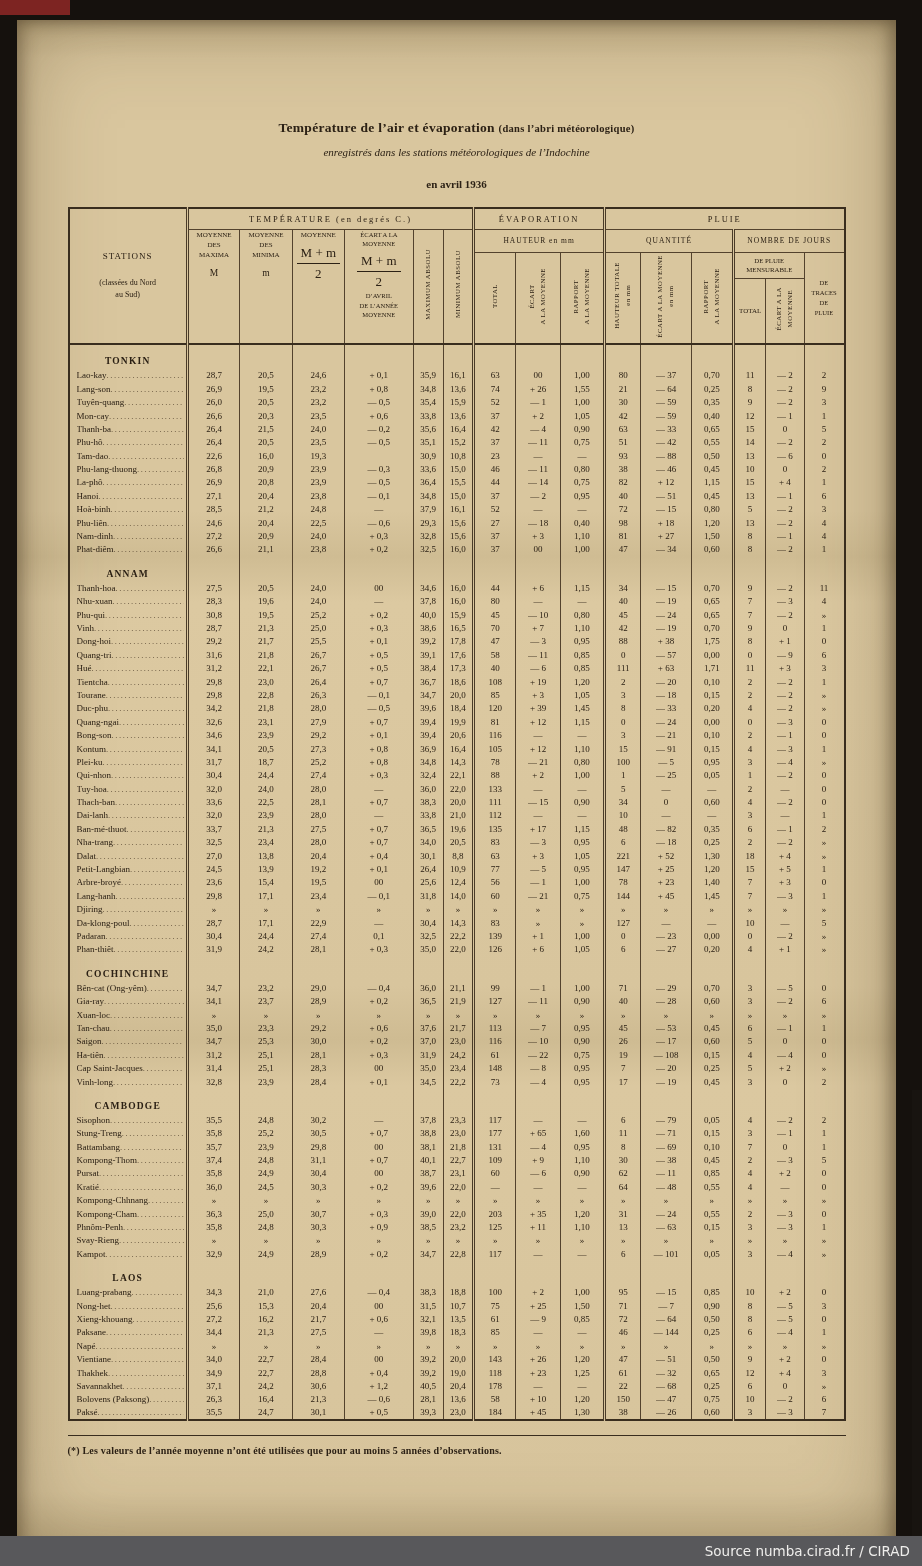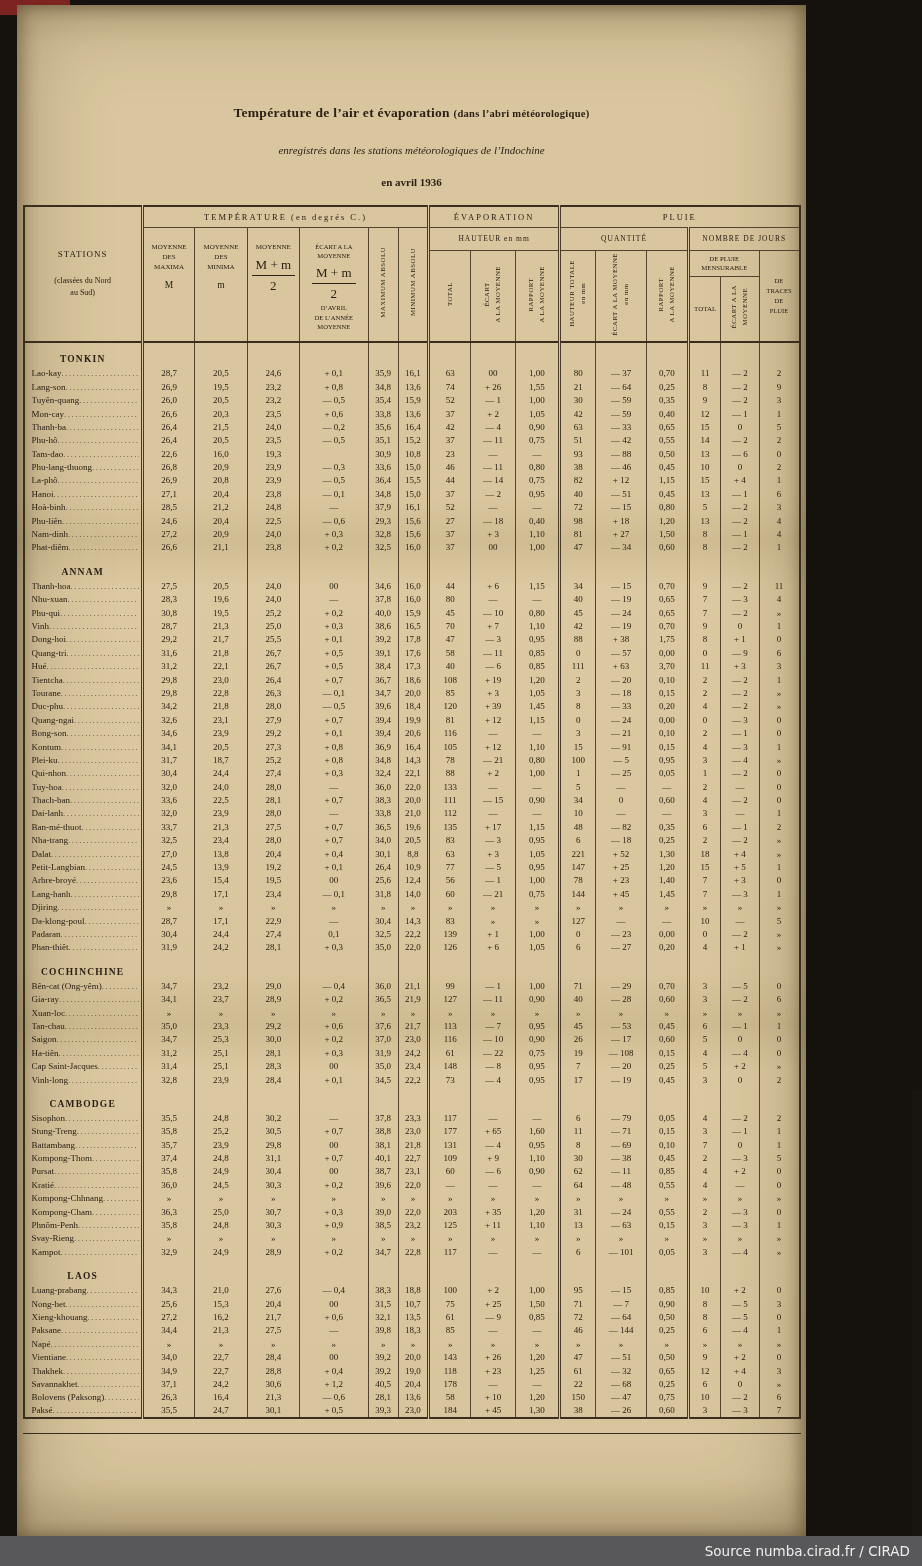--- a/index.html
+++ b/index.html
@@ -4,56 +4,56 @@
 <style>
   * { margin:0; padding:0; box-sizing:border-box; }
   html,body { width:922px; height:1566px; }
   body {
     position:relative; overflow:hidden;
     background:#15110d;
     font-family:"Liberation Serif","DejaVu Serif",serif;
   }
   .red-edge { position:absolute; top:0; left:0; width:70px; height:15px; background:#7d2422; }
   .paper {
-    position:absolute; left:17px; top:5px; width:789px; height:1533px;
+    position:absolute; left:17px; top:20px; width:879px; height:1533px;
     color:#2c2115;
     background:
       linear-gradient(180deg,
         #c9b68d 0%, #d9c69e 2.5%, #d9c69e 32%, #cfbc93 35%, #dcc9a1 38%,
         #d8c59d 63%, #cebb92 66.5%, #dbc8a0 69.5%, #d7c49c 96%, #c2af86 100%);
     box-shadow:
       inset 0 0 90px rgba(82,62,32,.38),
       inset -7px 0 16px rgba(58,44,24,.4),
       inset 7px 0 16px rgba(58,44,24,.32);
   }
   .right-dark { position:absolute; right:0; top:1090px; width:10px; height:476px; background:#181410; }
 
   .title-block { margin-top:100px; text-align:center; }
   .t1 { font-size:13.5px; font-weight:bold; letter-spacing:.3px; }
   .t1 .paren { font-size:10.5px; }
   .t2 { font-size:13px; font-weight:bold; margin-top:6px; letter-spacing:.3px; }
-  .t3 { font-size:11px; font-style:italic; margin-top:23px; }
+  .t3 { font-size:11px; font-style:italic; margin-top:10px; }
   .t4 { font-size:11px; font-weight:bold; margin-top:20px; }
   .t5 { font-size:11px; font-style:italic; margin-top:7px; }
 
   .tbl-wrap { width:778px; margin:17px auto 0; }
   table { border-collapse:collapse; table-layout:fixed; width:778px; border:2px solid #392d1e; }
   th, td { border-left:1px solid #53422d; }
   th { font-weight:normal; text-align:center; vertical-align:middle; padding:1px; color:#2c2115; }
   thead th { border-bottom:1px solid #53422d; }
   tbody tr:first-child td { border-top:2px solid #392d1e; }
   .sec { border-left:3px double #4a3b28 !important; }
 
   tr.band1 { height:21px; } tr.band2 { height:23px; } tr.band3 { height:25px; } tr.band4 { height:62px; }
   .band-label { font-size:8.5px; letter-spacing:2px; }
   .band-label-sm { font-size:7.5px; letter-spacing:1px; }
   .stations-h { font-size:9px; vertical-align:middle; }
   .stations-h .sub { display:block; font-size:8px; margin-top:16px; white-space:pre-line; line-height:1.5; }
   .stations-h .main { letter-spacing:1px; }
-  .temp-sub { font-size:7px; vertical-align:top; padding-top:14px; line-height:1.45; }
+  .temp-sub { font-size:7px; vertical-align:top; padding-top:0; line-height:1.45; }
   .pre { white-space:pre-line; }
   .sym { display:block; margin-top:7px; font-size:9.5px; }
   .fr { display:inline-block; margin-top:4px; font-size:13px; }
   .fr-num { display:block; border-bottom:1px solid #2c2115; padding:0 4px 1px; }
   .fr-den { display:block; padding-top:1px; }
   .ecart-h { font-size:6.6px; line-height:1.4; }
   .vert-h { vertical-align:middle; padding:2px 0; }
   .vert {
     display:inline-block; writing-mode:vertical-rl; transform:rotate(180deg);
     font-size:6.8px; letter-spacing:.5px; line-height:1.6; white-space:pre-line;
@@ -698,21 +698,21 @@
             <td class="">22,1</td>
             <td class="">26,7</td>
             <td class="">+ 0,5</td>
             <td class="">38,4</td>
             <td class="">17,3</td>
             <td class="sec">40</td>
             <td class="">— 6</td>
             <td class="">0,85</td>
             <td class="sec">111</td>
             <td class="">+ 63</td>
-            <td class="">3,70</td>
+            <td class="">1,71</td>
             <td class="sec">11</td>
             <td class="">+ 3</td>
             <td class="">3</td>
           </tr>
           <tr>
             <td class="station">
               <div class="st-flex">
                 <span class="st-name">Tientcha</span>
                 <span class="dots"></span>
               </div>
@@ -1912,16 +1912,17 @@
             <td class="">0,60</td>
             <td class="sec">3</td>
             <td class="">— 3</td>
             <td class="">7</td>
           </tr>
         </tbody>
     </table>
   </div>
 
   <div class="foot-rule"></div>
+  <div class="footnote">(*)  Les valeurs de l’année moyenne n’ont été utilisées que pour au moins 5 années d’observations.</div>
 </div>
 
 <div class="right-dark"></div>
 <div class="source-bar">Source numba.cirad.fr / CIRAD</div>
 
 </body></html>

